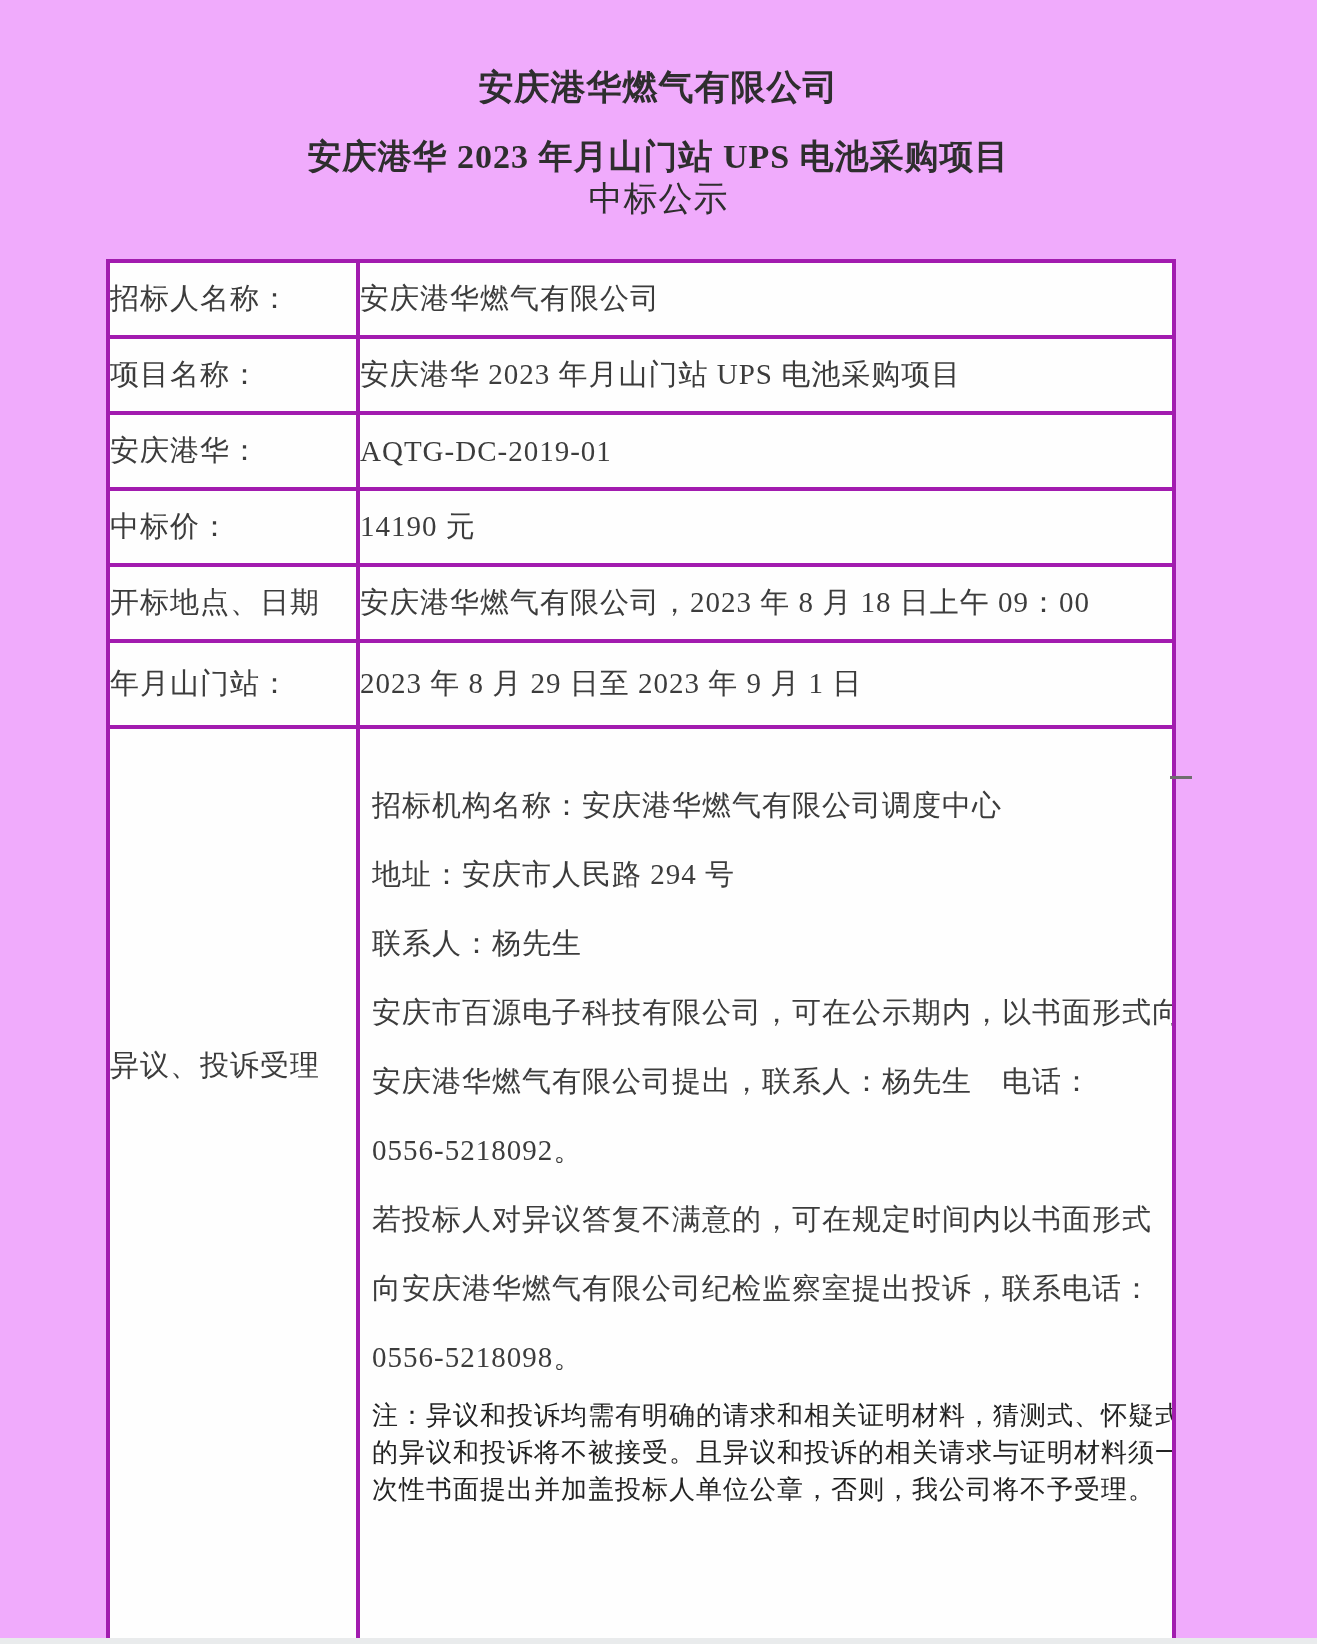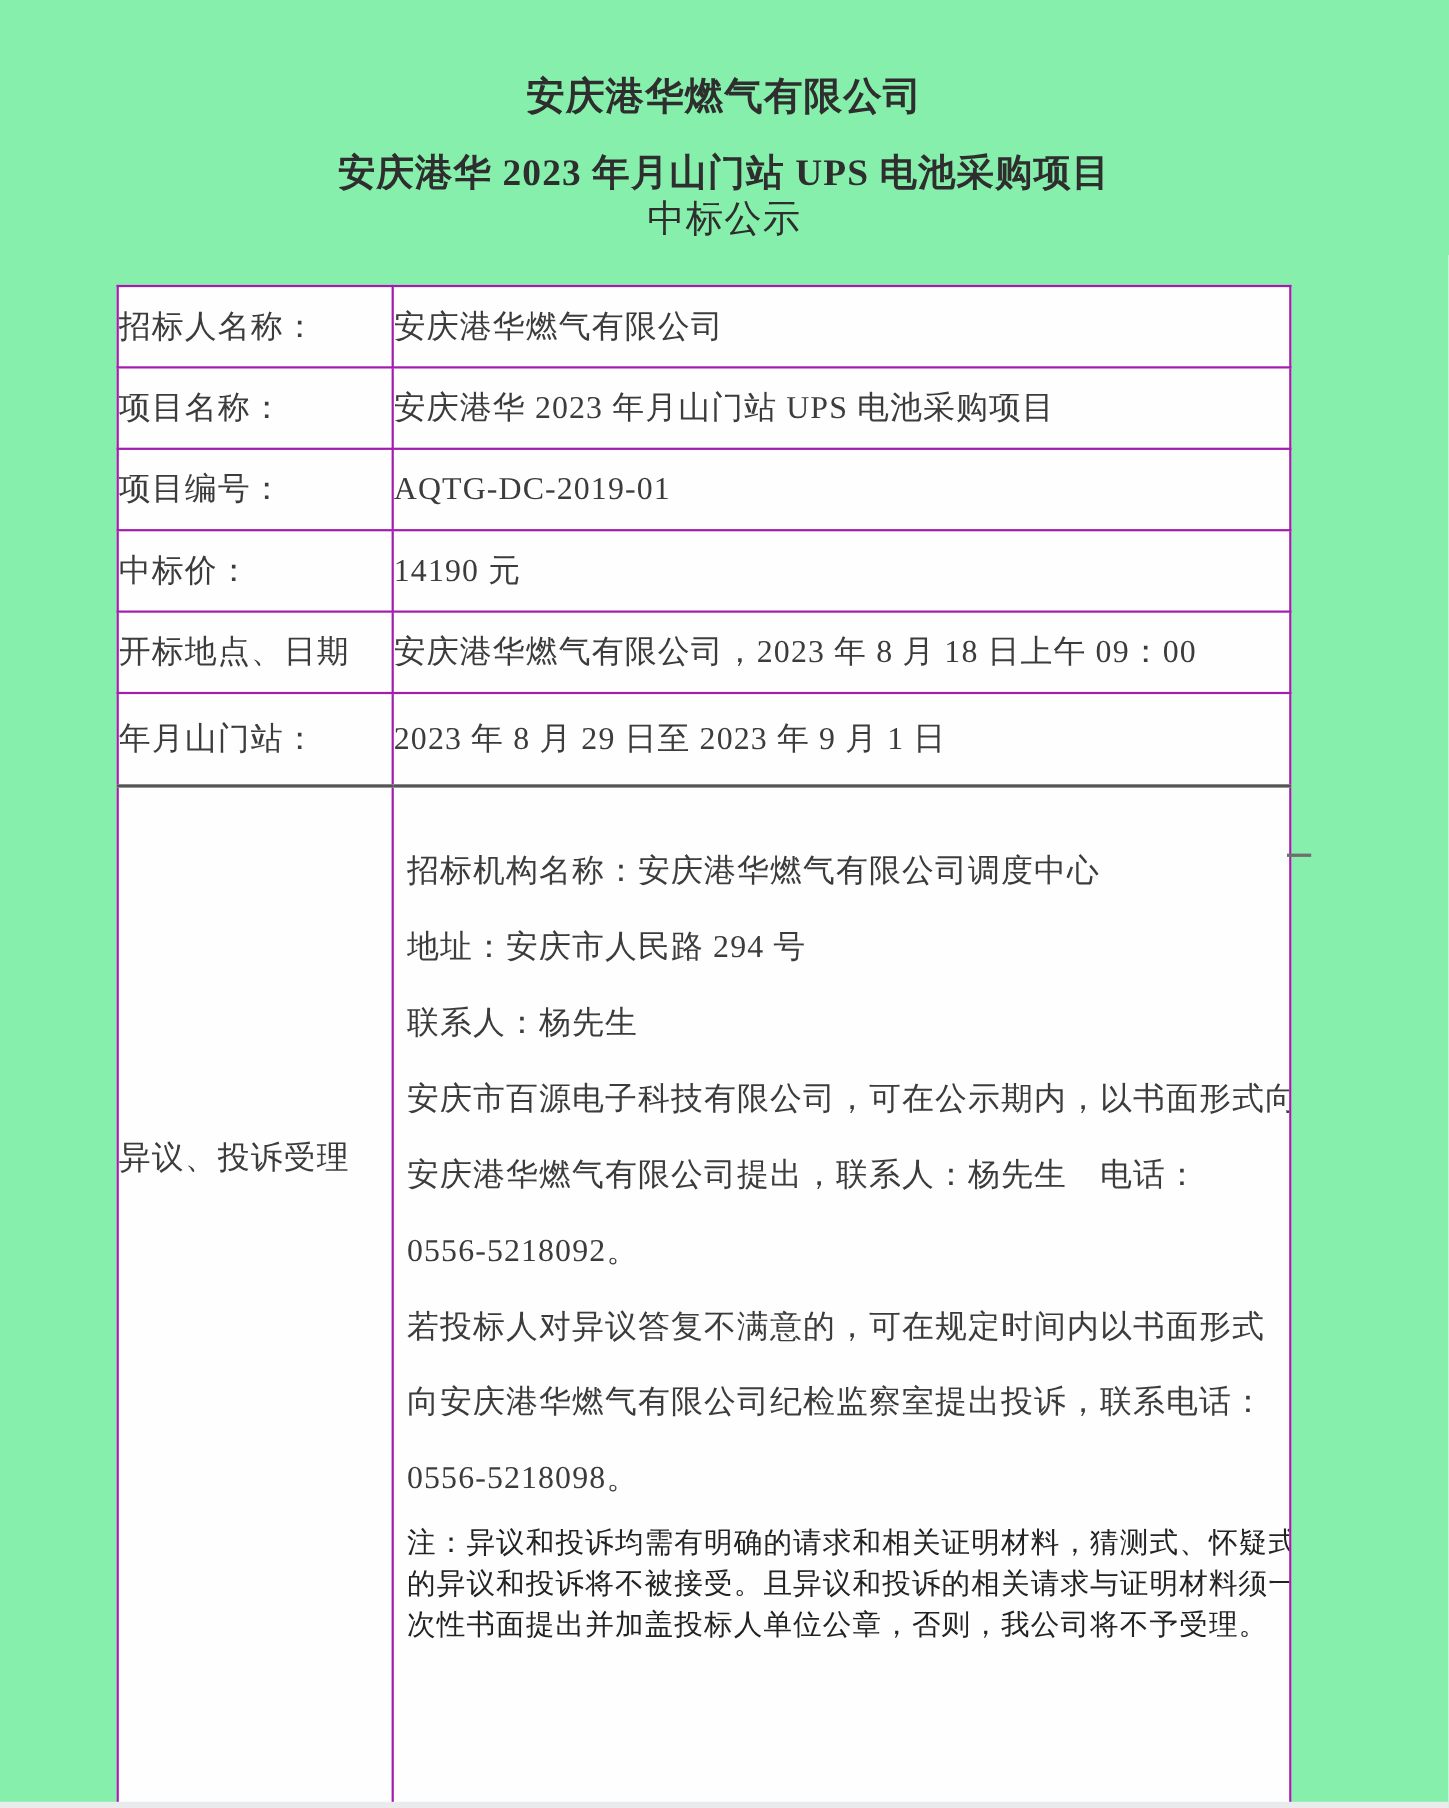--- a/index.html
+++ b/index.html
@@ -11,21 +11,21 @@
     width: 1317px;
     height: 1644px;
     position: relative;
     overflow: hidden;
     font-family: "Liberation Serif", "DejaVu Serif", serif;
     color: #3a3a3a;
   }
   .page {
     position: absolute;
     inset: 0;
-    background: #86efac;
+    background: #f0abfc;
     padding-left: 40px;
   }
   
   .doc-title {
     position: absolute;
     left: 0;
     width: 100%;
     text-align: center;
     color: #2e2e2e;
     letter-spacing: 1px;
@@ -39,21 +39,21 @@
   table.bid-table {
     position: absolute;
     left: 106px;
     top: 259px;
     width: 1066px;
     border-collapse: collapse;
     table-layout: fixed;
     background: #fefefe;
   }
   table.bid-table td {
-    border: 2px solid #a21caf;
+    border: 4px solid #a21caf;
     padding: 0;
     font-size: 29px;
     color: #3c3c3c;
     letter-spacing: 1px;
     vertical-align: middle;
     overflow: hidden;
   }
   table.bid-table { border: 2px solid #4d4d4d; }
   col.c-label { width: 250px; }
   col.c-value { width: 816px; }
@@ -127,21 +127,21 @@
     <tbody>
       <tr class="r-std">
         <td class="cell-label">招标人名称：</td>
         <td class="cell-value">安庆港华燃气有限公司</td>
       </tr>
       <tr class="r-std">
         <td class="cell-label">项目名称：</td>
         <td class="cell-value">安庆港华 2023 年月山门站 UPS 电池采购项目</td>
       </tr>
       <tr class="r-std">
-        <td class="cell-label">项目编号：</td>
+        <td class="cell-label">安庆港华：</td>
         <td class="cell-value">AQTG-DC-2019-01</td>
       </tr>
       <tr class="r-std">
         <td class="cell-label">中标价：</td>
         <td class="cell-value">14190 元</td>
       </tr>
       <tr class="r-std">
         <td class="cell-label">开标地点、日期</td>
         <td class="cell-value">安庆港华燃气有限公司，2023 年 8 月 18 日上午 09：00</td>
       </tr>

